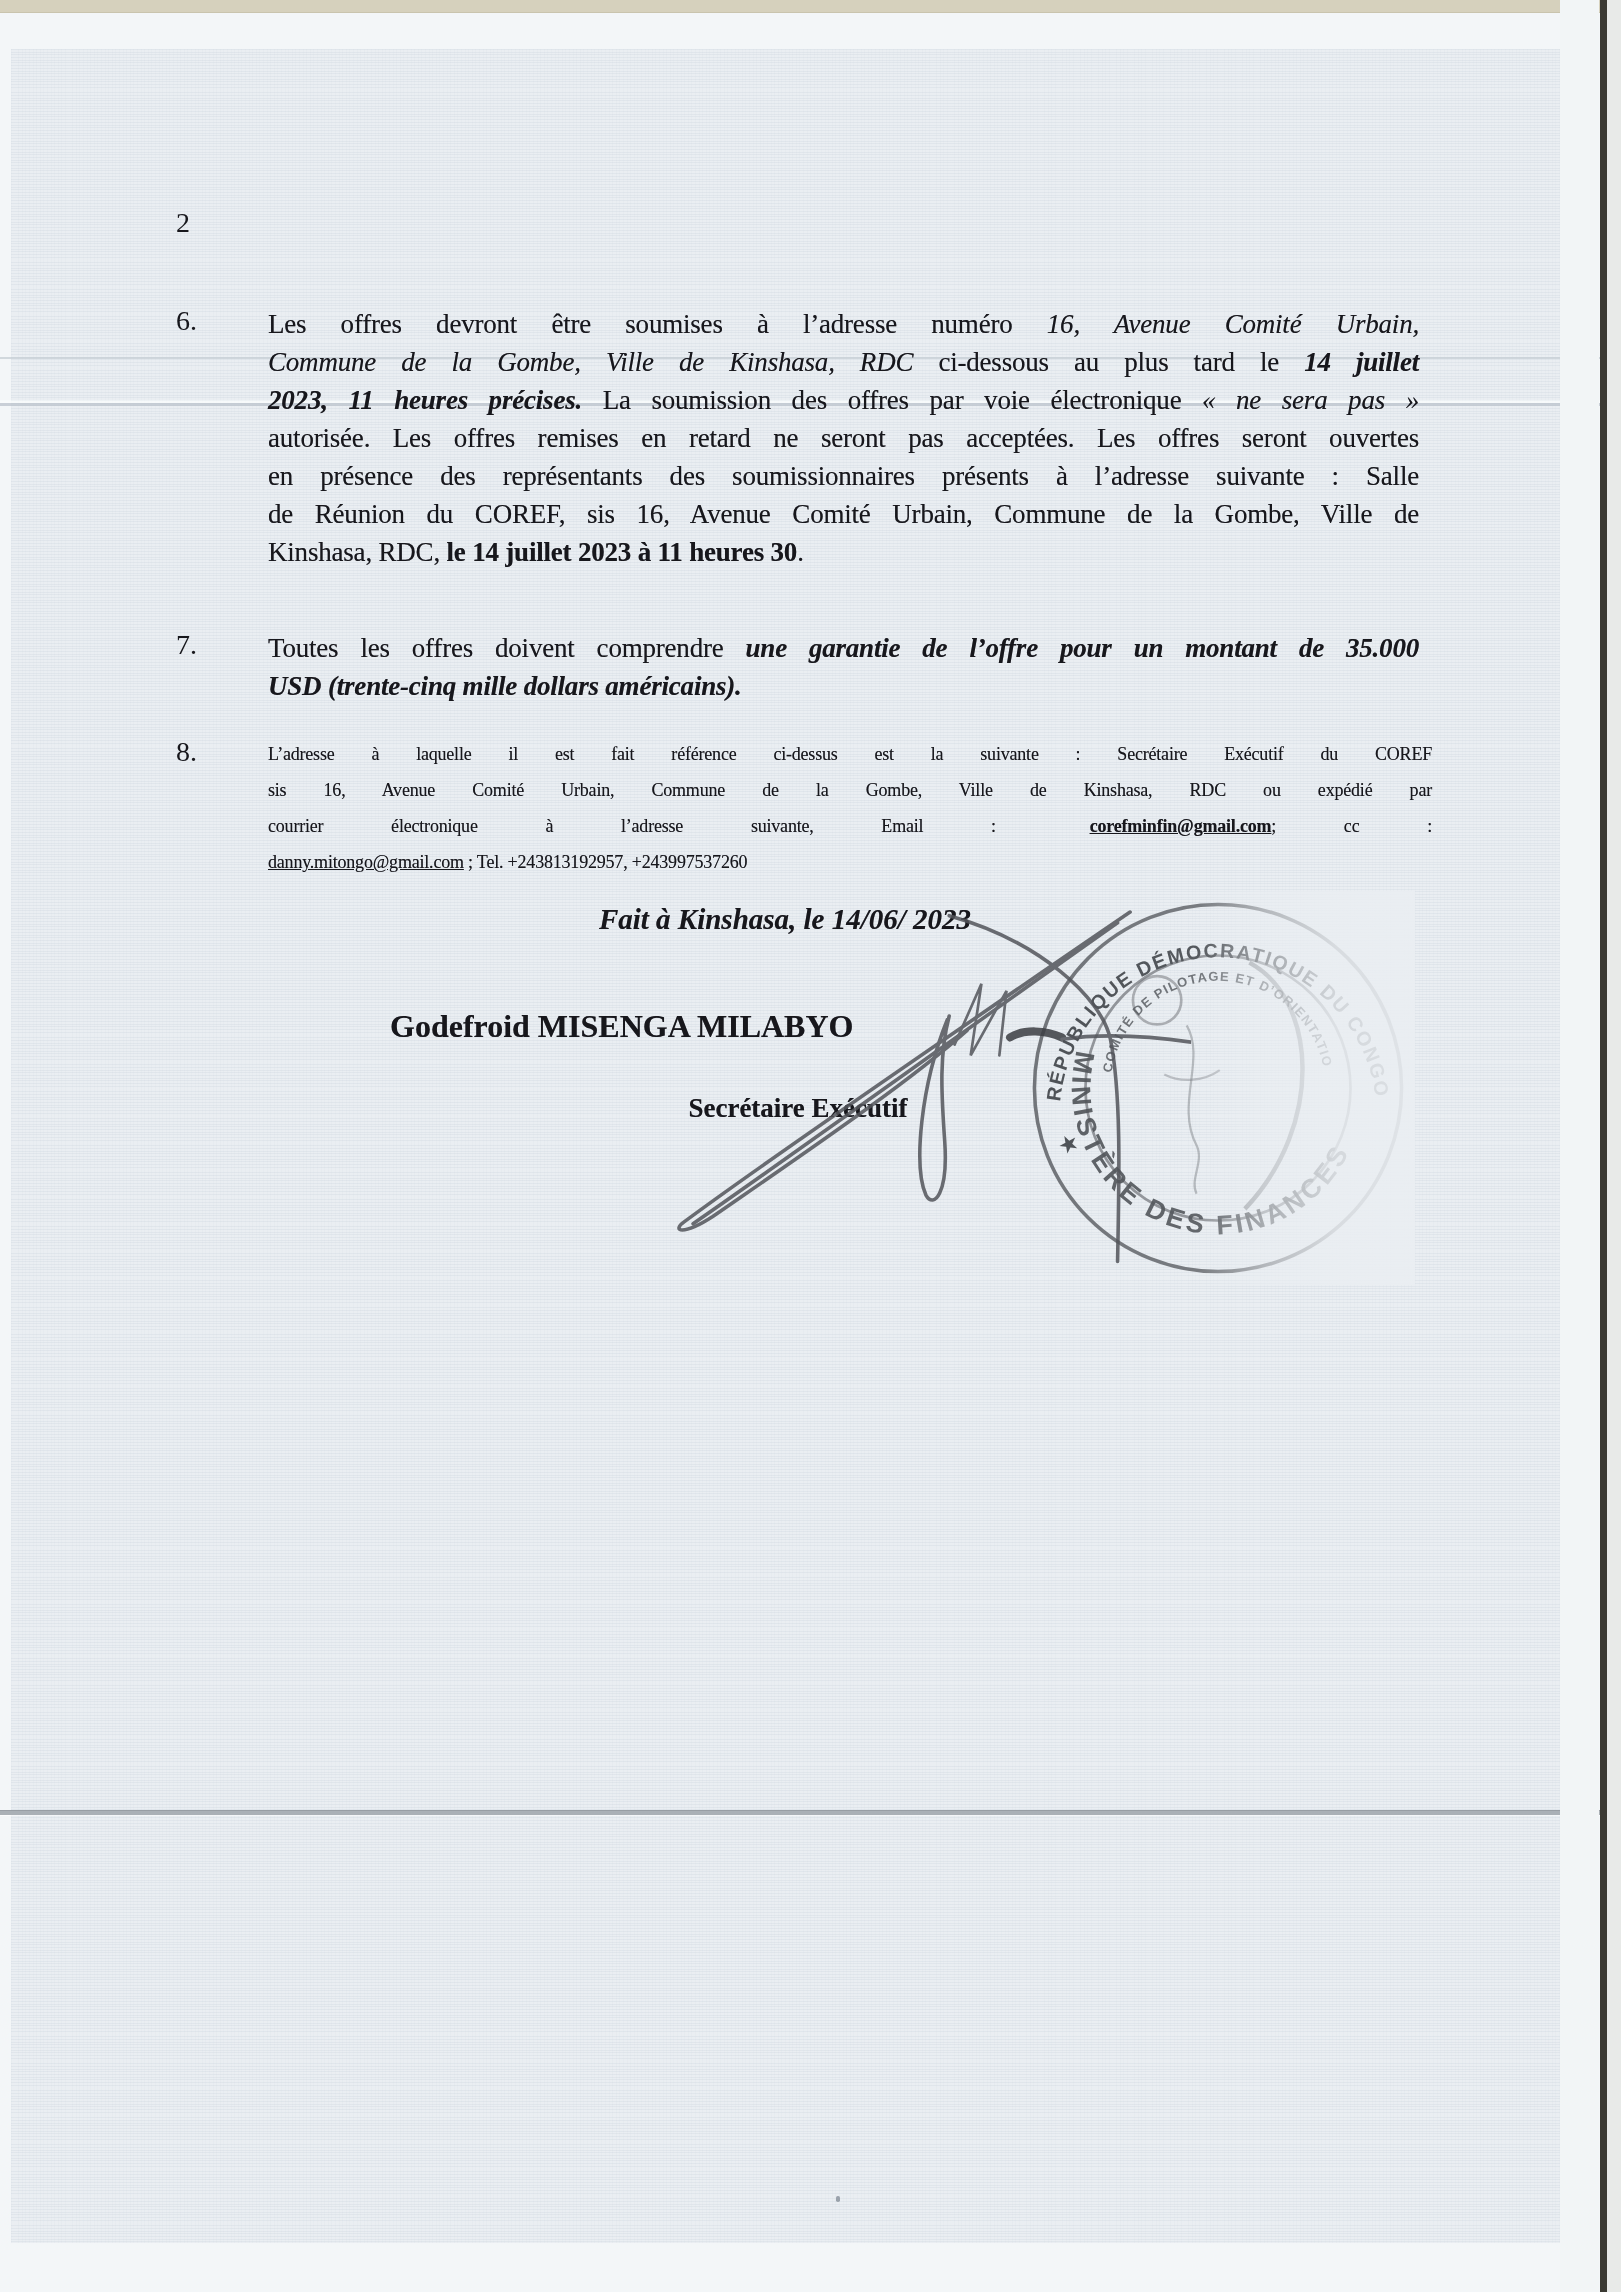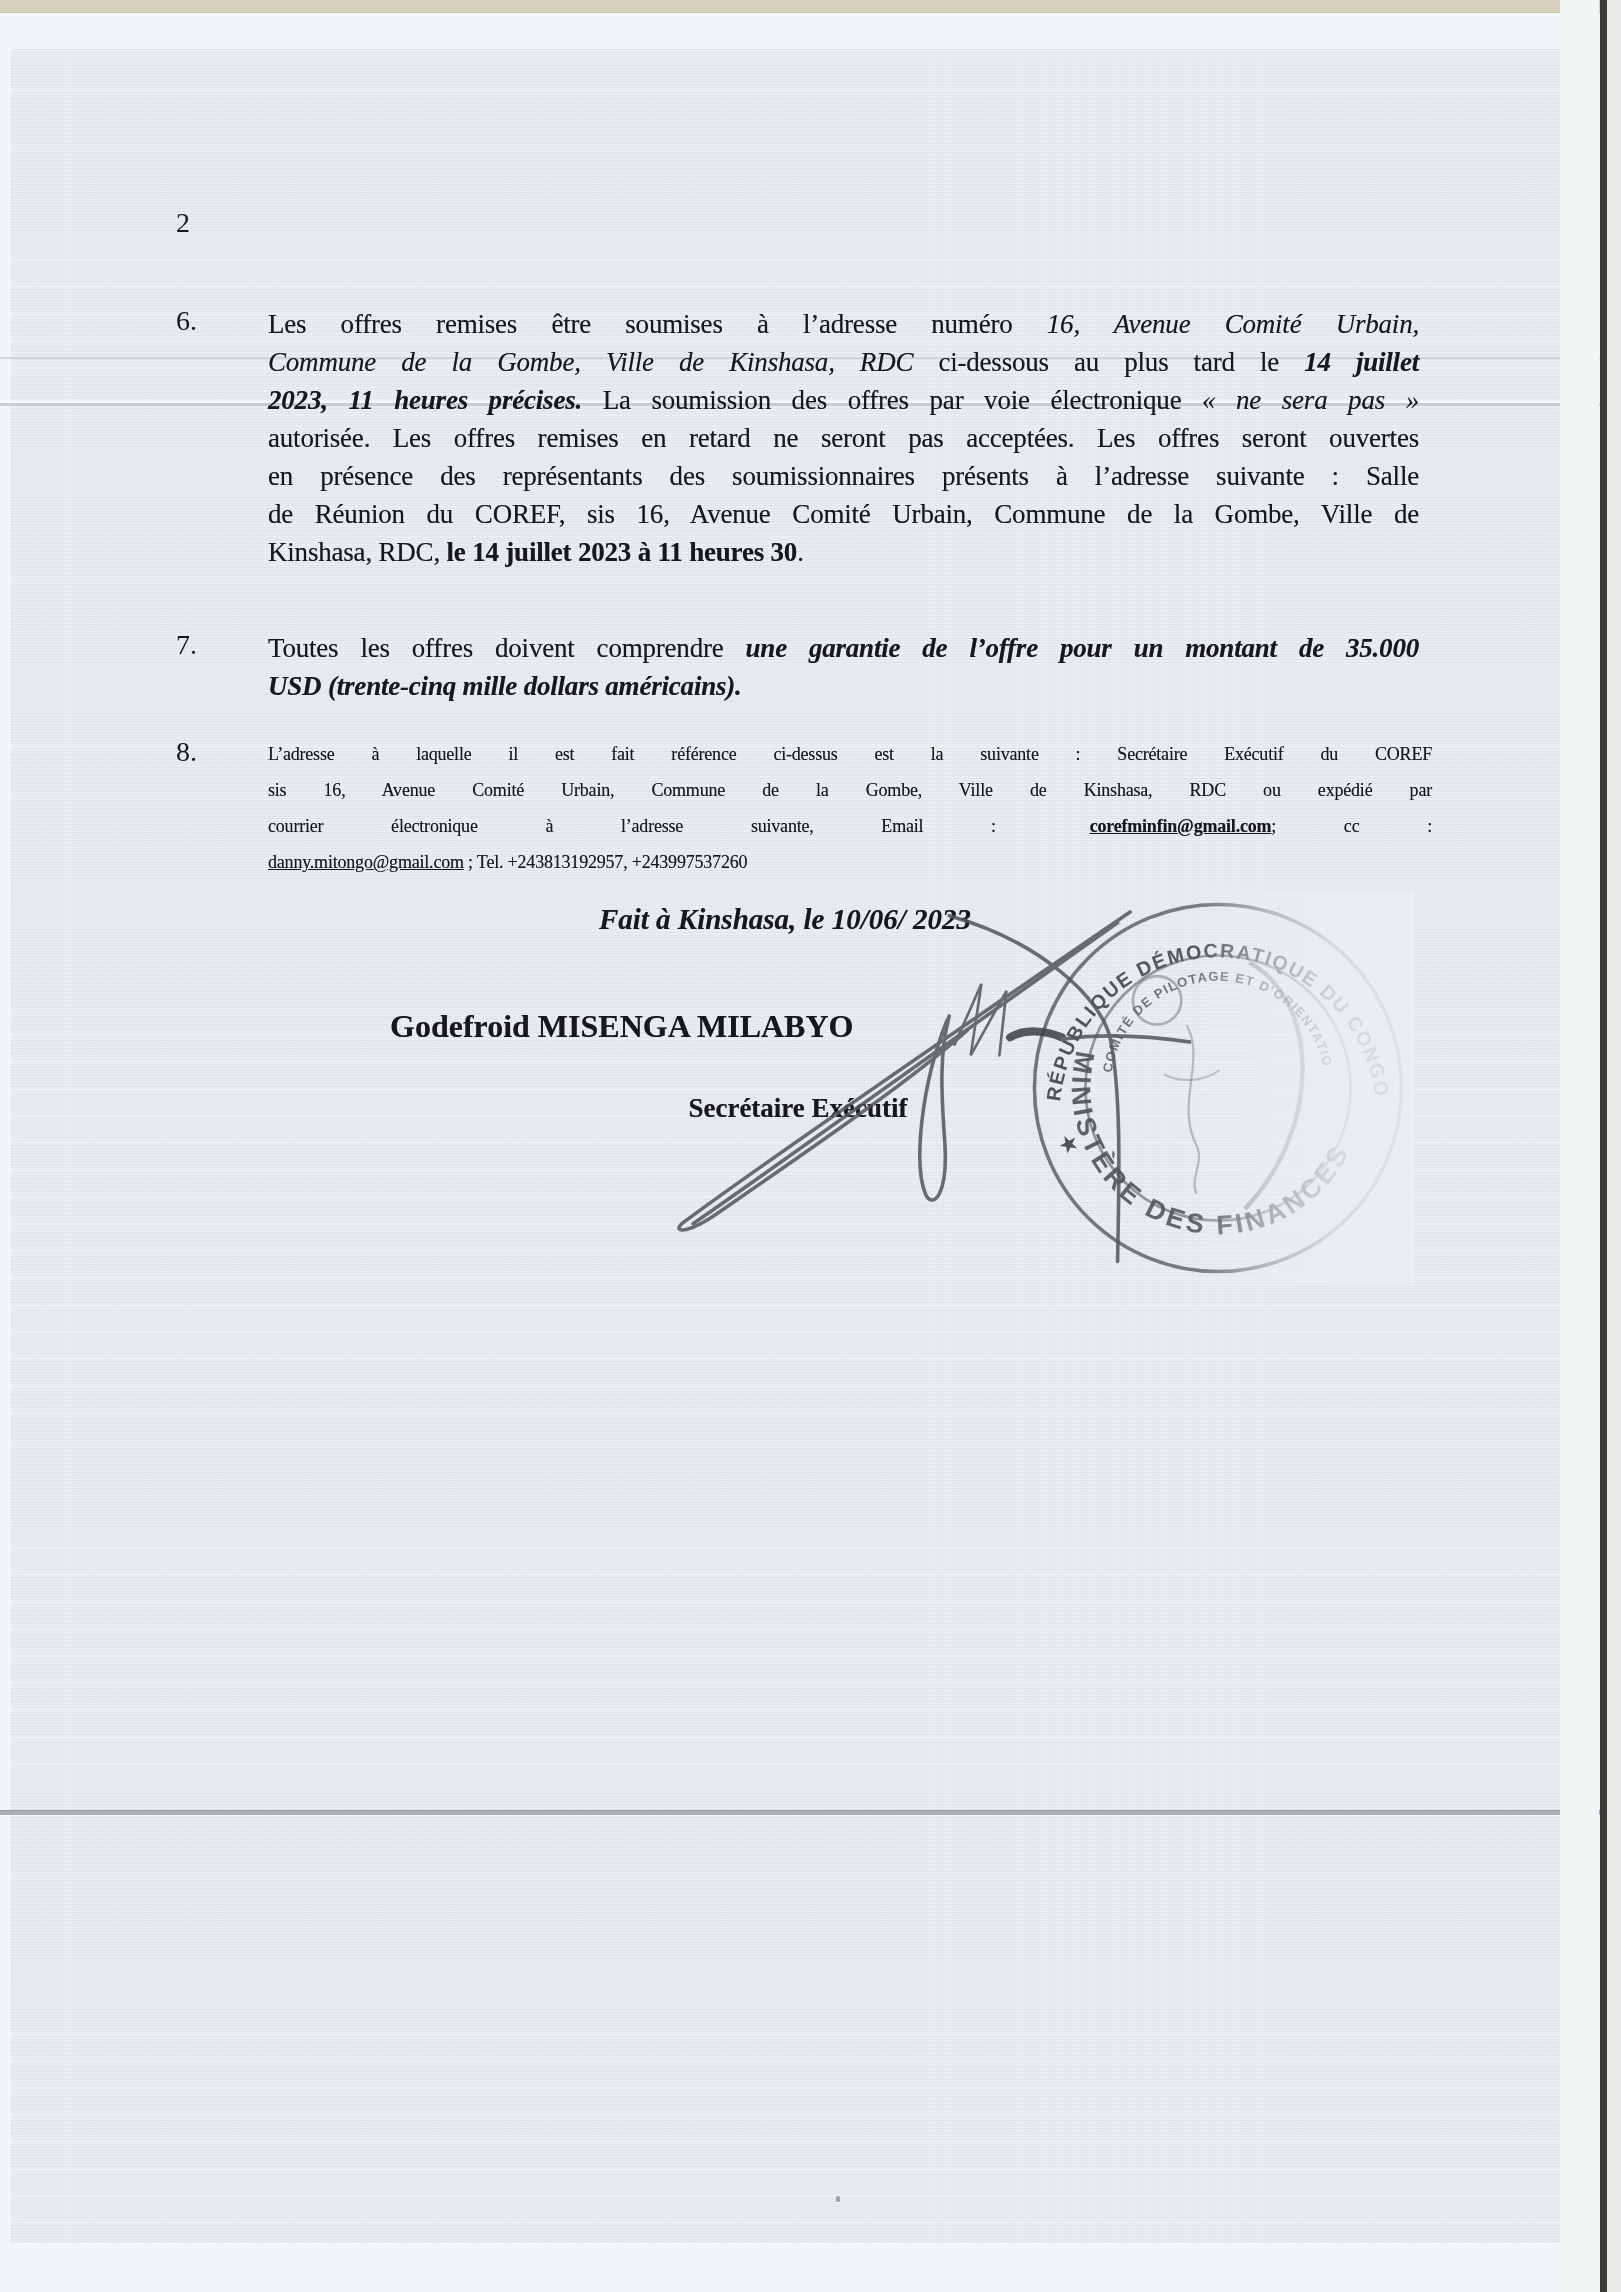--- a/index.html
+++ b/index.html
@@ -74,21 +74,21 @@
   <div class="speck"></div>
   <div class="right-light-band"></div>
   <div class="right-dark-edge"></div>
   <div class="right-outer"></div>
 
   <div class="page-num">2</div>
 
   <div class="para p67" style="top:305px">
     <div class="pnum">6.</div>
     <div class="plines">
-        <div class="tline just"><span class="seg-n">Les offres remises être soumises à l’adresse numéro </span><span class="seg-i">16, Avenue Comité Urbain,</span></div>
+        <div class="tline just"><span class="seg-n">Les offres devront être soumises à l’adresse numéro </span><span class="seg-i">16, Avenue Comité Urbain,</span></div>
         <div class="tline just"><span class="seg-i">Commune de la Gombe, Ville de Kinshasa, RDC</span><span class="seg-n"> ci-dessous au plus tard le </span><span class="seg-bi">14 juillet</span></div>
         <div class="tline just"><span class="seg-bi">2023, 11 heures précises.</span><span class="seg-n"> La soumission des offres par voie électronique </span><span class="seg-i">« ne sera pas »</span></div>
         <div class="tline just"><span class="seg-n">autorisée. Les offres remises en retard ne seront pas acceptées. Les offres seront ouvertes</span></div>
         <div class="tline just"><span class="seg-n">en présence des représentants des soumissionnaires présents à l’adresse suivante : Salle</span></div>
         <div class="tline just"><span class="seg-n">de Réunion du COREF, sis 16, Avenue Comité Urbain, Commune de la Gombe, Ville de</span></div>
         <div class="tline"><span class="seg-n">Kinshasa, RDC, </span><span class="seg-b">le 14 juillet 2023 à 11 heures 30</span><span class="seg-n">.</span></div>
       </div>
   </div>
 
   <div class="para p67" style="top:629px">
@@ -102,21 +102,21 @@
   <div class="para p8" style="top:736px">
     <div class="pnum">8.</div>
     <div class="plines">
         <div class="tline just"><span class="seg-n">L’adresse à laquelle il est fait référence ci-dessus est la suivante : Secrétaire Exécutif du COREF</span></div>
         <div class="tline just"><span class="seg-n">sis 16, Avenue Comité Urbain, Commune de la Gombe, Ville de Kinshasa, RDC ou expédié par</span></div>
         <div class="tline just"><span class="seg-n">courrier électronique à l’adresse suivante, Email : </span><span class="seg-bu">corefminfin@gmail.com</span><span class="seg-n">; cc :</span></div>
         <div class="tline"><span class="seg-u">danny.mitongo@gmail.com</span><span class="seg-n"> ; Tel. +243813192957, +243997537260</span></div>
       </div>
   </div>
 
-  <div class="dateline">Fait à Kinshasa, le 10/06/ 2023</div>
+  <div class="dateline">Fait à Kinshasa, le 14/06/ 2023</div>
   <div class="sig-name">Godefroid MISENGA MILABYO</div>
   <div class="sig-title">Secrétaire Exécutif</div>
 
   <svg class="stamp-svg" viewBox="0 0 440 440">
     <defs>
       <path id="arcTop" d="M 43.7 235.4 A 177 177 0 0 1 396.3 235.4"></path>
       <path id="arcBottom" d="M 62.6 177.8 A 163 163 0 1 0 377.4 177.8"></path>
       <path id="arcInner" d="M 101.2 203.3 A 120 120 0 0 1 338.8 203.3"></path>
       <linearGradient id="fadeG" x1="0" y1="0" x2="1" y2="0">
         <stop offset="0" stop-color="#eaeef2" stop-opacity="0"></stop>

